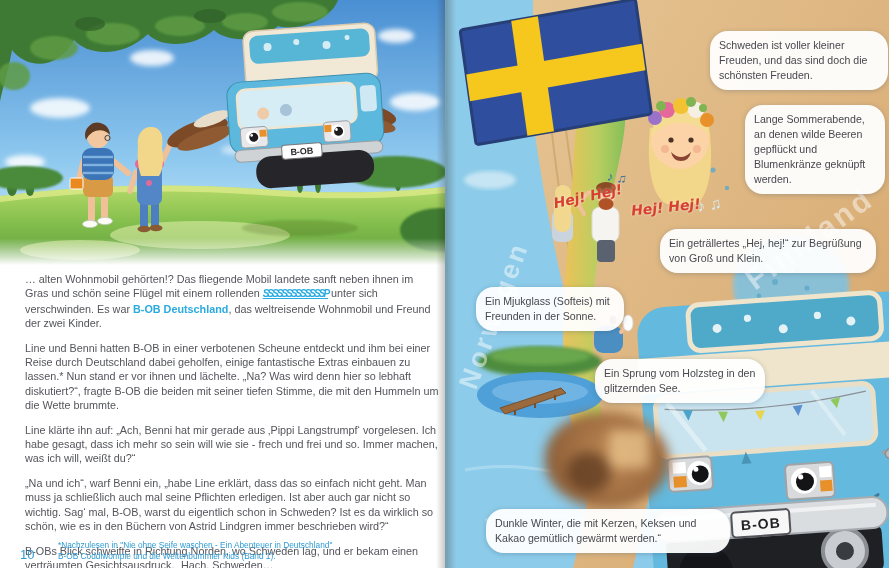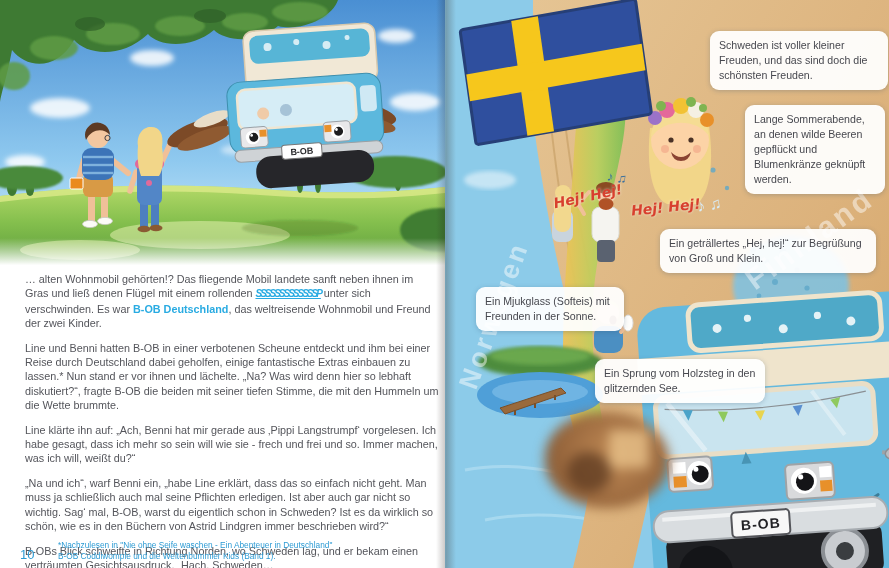--- a/index.html
+++ b/index.html
@@ -16,21 +16,21 @@
   .word-blue{color:#29abe2;font-weight:bold;}
   .word-sound{color:#29abe2;font-weight:bold;font-style:italic;letter-spacing:-2px;font-size:10px;text-decoration:underline;}
   .pagenum{position:absolute;left:20px;top:547px;font-size:13px;color:#2d9bd4;}
   .footnote{position:absolute;left:58px;top:540px;font-size:8.3px;line-height:11px;color:#2d9bd4;}
   
   .gutter{position:absolute;left:436px;top:0;width:20px;height:568px;z-index:30;
           background:linear-gradient(90deg,rgba(0,0,0,0) 0%,rgba(40,30,25,0.22) 42%,rgba(60,45,35,0.28) 52%,rgba(0,0,0,0) 100%);}
   
   .page-right{position:absolute;left:445px;top:0;width:444px;height:568px;overflow:hidden;}
   .map-svg{position:absolute;left:0;top:0;}
-  .callout{position:absolute;background:rgba(255,255,255,0.94);border-radius:9px;
+  .callout{position:absolute;background:rgba(255,255,255,0.94);border-radius:18px;
            padding:7px 9px;font-size:10.6px;line-height:1.42;color:#47484f;
            box-shadow:0 1px 5px rgba(50,80,110,0.28);z-index:20;}
   .hej{position:absolute;color:#d8402e;font-weight:bold;font-style:italic;font-size:14px;
        font-family:"DejaVu Sans",sans-serif;text-shadow:0 0 3px rgba(255,255,255,0.65);z-index:15;white-space:nowrap;}
   .note{position:absolute;z-index:15;font-size:13px;}
   .watermark{position:absolute;color:rgba(255,255,255,0.48);font-weight:bold;
              letter-spacing:3px;z-index:5;white-space:nowrap;}
   .cabin-blur{position:absolute;left:92px;top:402px;width:140px;height:116px;filter:blur(6px);z-index:8;}
   .cabin-body{position:absolute;left:8px;top:10px;width:124px;height:96px;border-radius:48% 52% 50% 50%;
               background:radial-gradient(circle at 55% 45%,#c08a55 0%,#9c6a3f 55%,#7a5130 100%);}
@@ -191,21 +191,21 @@
           <rect x="232" y="146" width="148" height="12" rx="6" fill="#cfd3d6" stroke="#9ba0a4" stroke-width="1"></rect>
           <rect x="252" y="154" width="118" height="32" rx="15" fill="#26262a"></rect>
           <rect x="279" y="144" width="40" height="14" rx="3" fill="#ffffff" stroke="#777" stroke-width="1"></rect>
           <text x="299" y="154.5" text-anchor="middle" font-size="9" font-weight="bold" fill="#2b2b2e" font-family="Liberation Sans, sans-serif">B-OB</text>
         </g>
       </svg>
       <div class="illu-fade"></div>
     </div>
 
     <div class="story">
-      <p><span>… alten Wohnmobil gehörten!? Das fliegende Mobil landete sanft neben ihnen im Gras und ließ denen Flügel mit einem rollenden </span><span class="word-sound">SSSSSSSSSSSSSP</span><span> unter sich verschwinden. Es war </span><span class="word-blue">B-OB Deutschland</span><span>, das weltreisende Wohnmobil und Freund der zwei Kinder.</span></p>
+      <p><span>… alten Wohnmobil gehörten!? Das fliegende Mobil landete sanft neben ihnen im Gras und schön seine Flügel mit einem rollenden </span><span class="word-sound">SSSSSSSSSSSSSP</span><span> unter sich verschwinden. Es war </span><span class="word-blue">B-OB Deutschland</span><span>, das weltreisende Wohnmobil und Freund der zwei Kinder.</span></p>
       <p>Line und Benni hatten B-OB in einer verbotenen Scheune entdeckt und ihm bei einer Reise durch Deutschland dabei geholfen, einige fantastische Extras einbauen zu lassen.* Nun stand er vor ihnen und lächelte. „Na? Was wird denn hier so lebhaft diskutiert?“, fragte B-OB die beiden mit seiner tiefen Stimme, die mit den Hummeln um die Wette brummte.</p>
       <p>Line klärte ihn auf: „Ach, Benni hat mir gerade aus ‚Pippi Langstrumpf‘ vorgelesen. Ich habe gesagt, dass ich mehr so sein will wie sie - frech und frei und so. Immer machen, was ich will, weißt du?“</p>
       <p>„Na und ich“, warf Benni ein, „habe Line erklärt, dass das so einfach nicht geht. Man muss ja schließlich auch mal seine Pflichten erledigen. Ist aber auch gar nicht so wichtig. Sag‘ mal, B-OB, warst du eigentlich schon in Schweden? Ist es da wirklich so schön, wie es in den Büchern von Astrid Lindgren immer beschrieben wird?“</p>
       <p>B-OBs Blick schweifte in Richtung Norden, wo Schweden lag, und er bekam einen verträumten Gesichtsausdruck. „Hach, Schweden…</p>
     </div>
 
     <div class="pagenum">10</div>
     <div class="footnote">
       <div>*Nachzulesen in "Nie ohne Seife waschen - Ein Abenteuer in Deutschland"</div>
       <div>B-OB Coddiwomple und die  Weltenbummler Kids (Band 1).</div>
@@ -396,14 +396,15 @@
     <div class="hej" style="left:108px;top:188px;transform:rotate(-12deg);">Hej! Hej!</div>
     <div class="hej" style="left:186px;top:199px;transform:rotate(-6deg);">Hej! Hej!</div>
     <div class="note" style="left:162px;top:170px;color:#3a6f9e;transform:rotate(8deg);">♪ ♫</div>
     <div class="note" style="left:252px;top:196px;color:#d8ecf7;font-size:16px;transform:rotate(-10deg);">♪ ♫</div>
 
     <div class="callout" style="left:265px;top:31px;width:160px;">Schweden ist voller kleiner Freuden, und das sind doch die schönsten Freuden.</div>
     <div class="callout" style="left:215px;top:229px;width:198px;">Ein geträllertes „Hej, hej!“ zur Begrüßung von Groß und Klein.</div>
     <div class="callout" style="left:300px;top:105px;width:122px;">Lange Sommerabende, an denen wilde Beeren gepflückt und Blumenkränze geknüpft werden.</div>
     <div class="callout" style="left:150px;top:359px;width:152px;">Ein Sprung vom Holzsteg in den glitzernden See.</div>
     <div class="callout" style="left:31px;top:287px;width:130px;">Ein Mjukglass (Softeis) mit Freunden in der Sonne.</div>
+    <div class="callout" style="left:41px;top:509px;width:226px;">Dunkle Winter, die mit Kerzen, Keksen und Kakao gemütlich gewärmt werden.“</div>
   </div>
 </div>
 
 </body></html>

